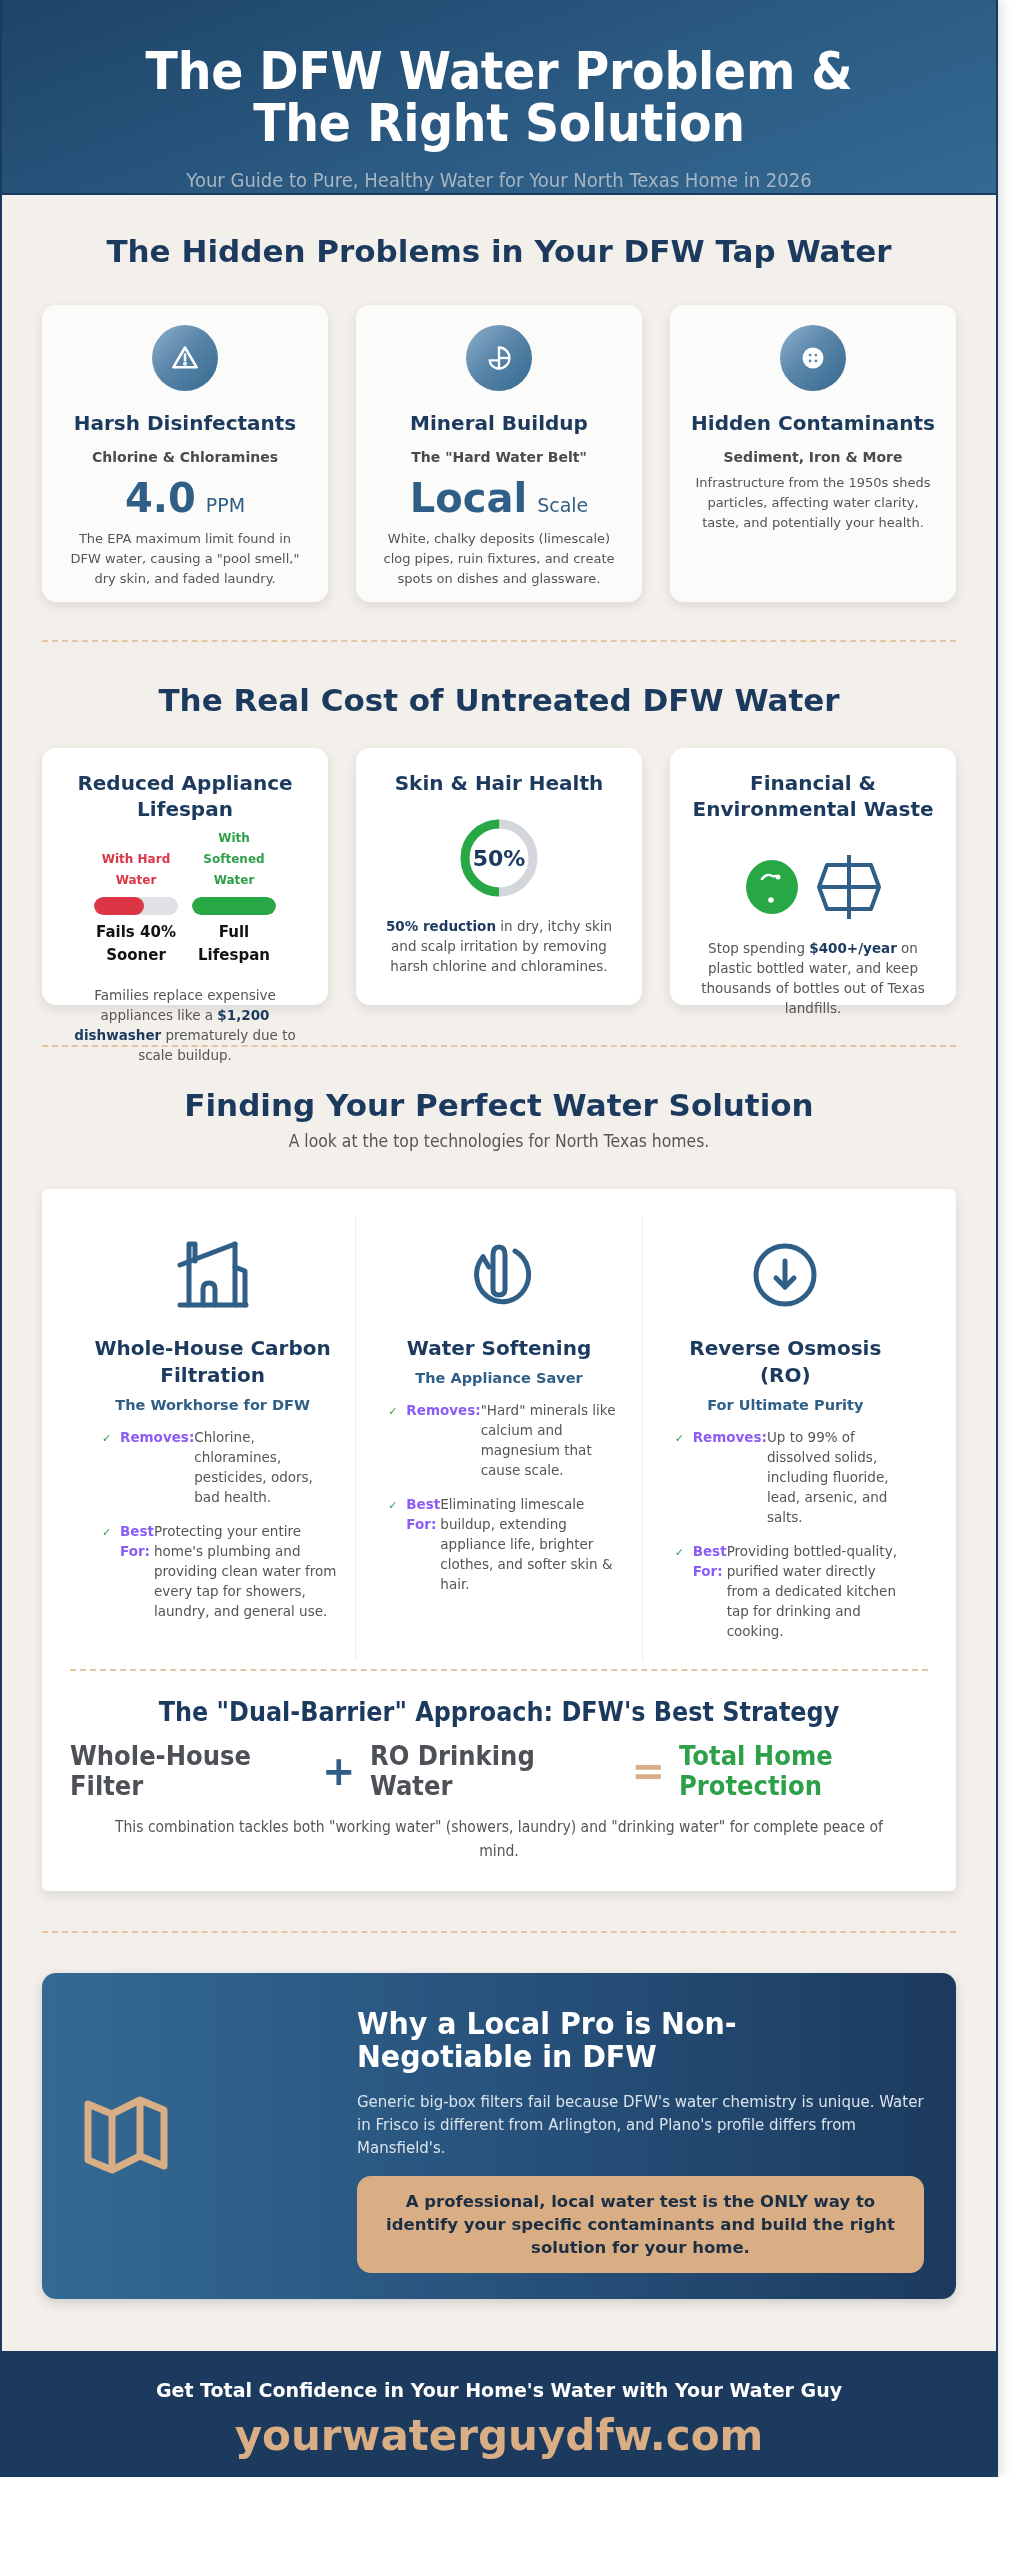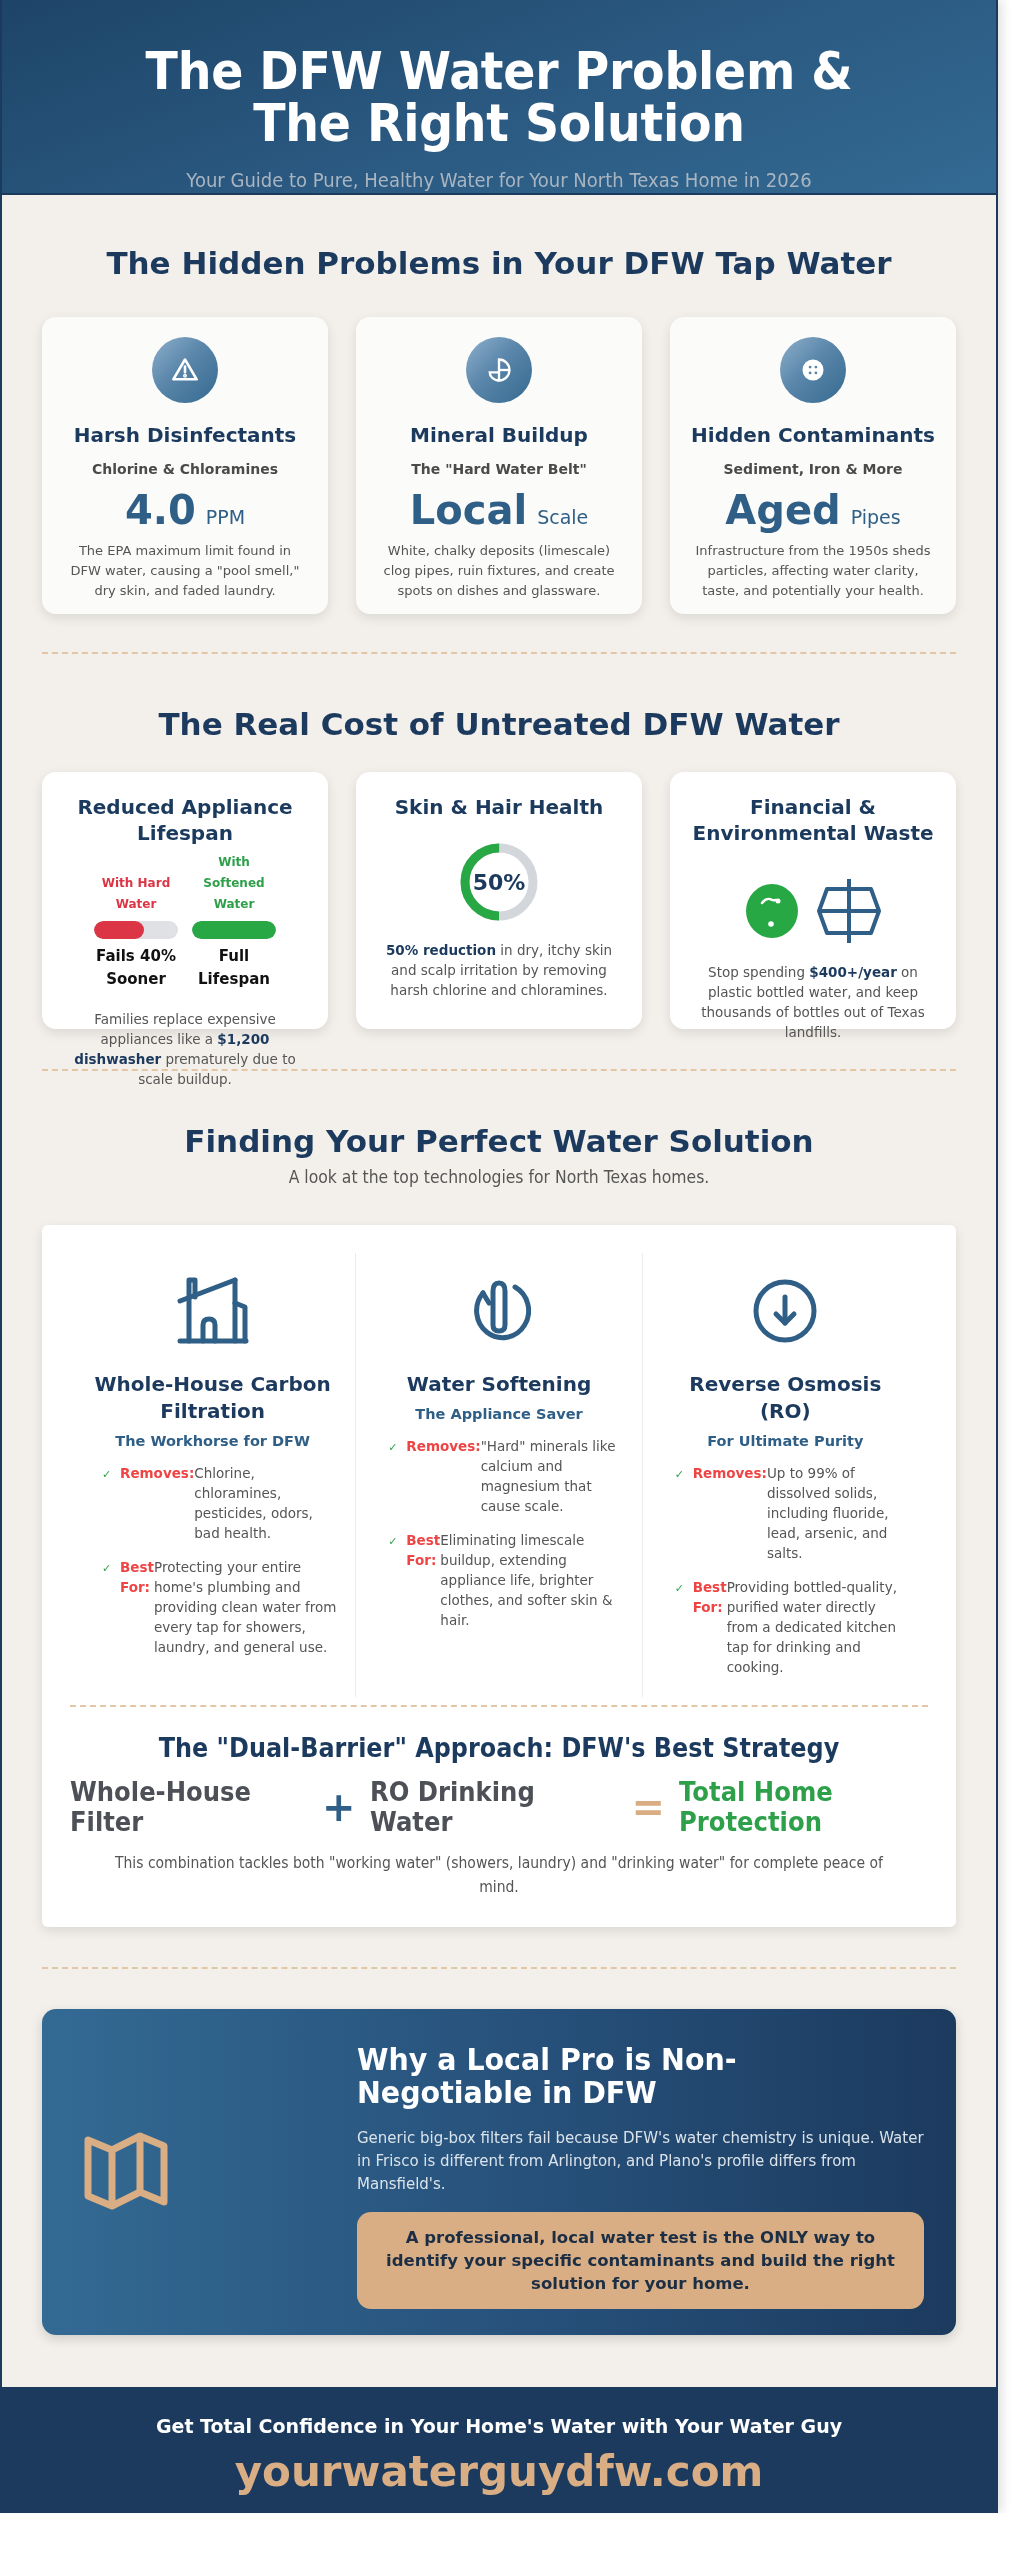--- a/index.html
+++ b/index.html
@@ -39,21 +39,20 @@
     font-size: 20px;
     margin-top: 18px;
     transform: scaleX(0.9);
   }
   .section { position: relative; padding: 0 40px; }
   .section-title {
     text-align: center;
     color: #1c3a5e;
     font-weight: bold;
     font-size: 31px;
-    margin-top: 12px;
   }
   .divider {
     border: none;
     border-top: 2px dashed #e3c6a6;
     margin: 0 40px;
     height: 0;
   }
   
   .problems { padding-top: 38px; padding-bottom: 38px; }
   .problems .section-title { margin-bottom: 36px; }
@@ -116,21 +115,21 @@
     padding: 28px 28px 28px;
   }
   .solcols { display: flex; }
   .solcol { flex: 1; text-align: center; padding: 22px 18px 20px; }
   .solcol + .solcol { border-left: 1px solid #ececec; }
   .solcol .sicon { height: 72px; display: flex; justify-content: center; align-items: center; }
   .solcol h3 { color: #1c3a5e; font-size: 20px; line-height: 27px; margin-top: 24px; }
   .solcol .tag { color: #2f5f86; font-size: 14.5px; font-weight: bold; margin-top: 8px; }
   .feat { text-align: left; display: flex; margin-top: 14px; font-size: 13.5px; line-height: 20px; color: #555; padding-left: 14px; }
   .feat .chk { color: #2ea04a; font-size: 11px; width: 18px; flex-shrink: 0; padding-top: 2px; }
-  .feat .k { font-weight: bold; color: #ef4444; flex-shrink: 0; }
+  .feat .k { font-weight: bold; color: #8b5cf6; flex-shrink: 0; }
   .feat .k.narrow { width: 34px; word-wrap: break-word; }
   .feat .v { flex: 1; }
   .dual-div { border-top: 2px dashed #e3c6a6; margin: 8px 0 26px; }
   .dual h3 { text-align: center; color: #1c3a5e; font-size: 26px; transform: scaleX(0.92); }
   .formula { display: flex; align-items: center; margin-top: 14px; font-weight: bold; font-size: 27px; line-height: 30px; }
   .formula .term { color: #4d5157; transform: scaleX(0.9); transform-origin: left center; }
   .formula .op { font-size: 40px; padding: 0 14px; }
   .formula .res { color: #2ea04a; transform: scaleX(0.9); transform-origin: left center; }
   .dual .note { text-align: center; color: #555; font-size: 15.5px; line-height: 24px; margin-top: 14px; transform: scaleX(0.9); }
 
@@ -206,21 +205,20 @@
           <svg width="28" height="28" viewBox="0 0 24 24">
               <circle cx="12" cy="12" r="9" fill="#fff"></circle>
               <circle cx="9.5" cy="9.5" r="1.2" fill="#5a86aa"></circle>
               <circle cx="14.5" cy="9.5" r="1.2" fill="#5a86aa"></circle>
               <circle cx="9.5" cy="14.5" r="1.2" fill="#5a86aa"></circle>
               <circle cx="14.5" cy="14.5" r="1.2" fill="#5a86aa"></circle>
             </svg>
         </div>
         <h3>Hidden Contaminants</h3>
         <div class="sub">Sediment, Iron &amp; More</div>
-        <div class="stat"><span class="big">Aged</span><span class="unit">Pipes</span></div>
         <p class="desc">Infrastructure from the 1950s sheds particles, affecting water clarity, taste, and potentially your health.</p>
       </div>
     </div>
   </section>
 
   <hr class="divider">
 
   <section class="section cost">
     <h2 class="section-title">The Real Cost of Untreated DFW Water</h2>
     <div class="cards3">

